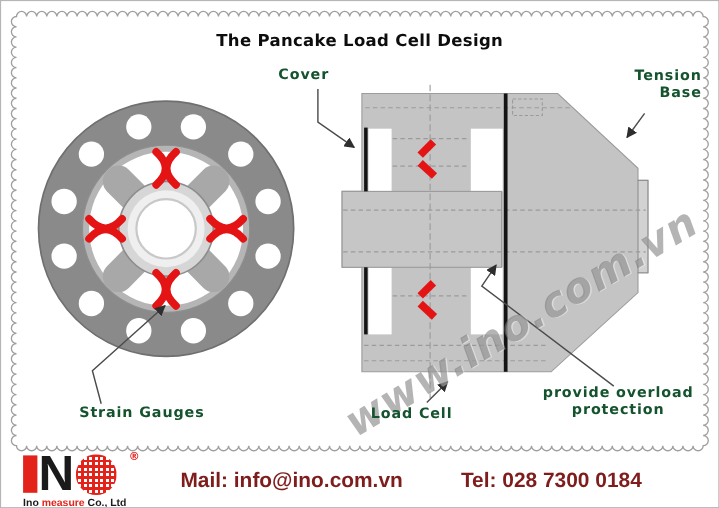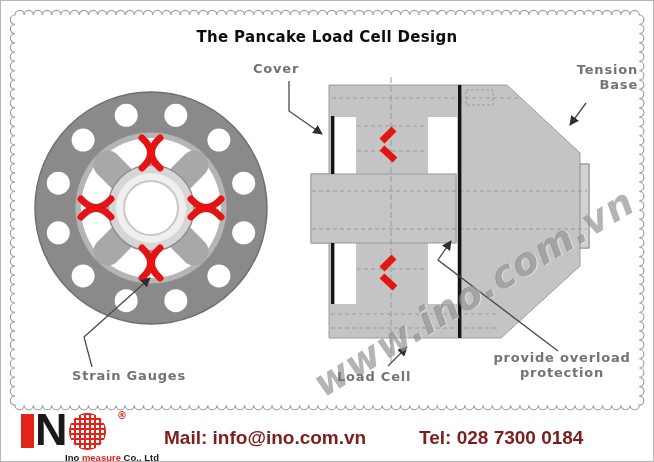--- a/index.html
+++ b/index.html
@@ -1,20 +1,20 @@
 <!DOCTYPE html>
 <html><head>
 <meta charset="utf-8">
 <style>
   html,body{margin:0;padding:0;background:#fff;}
   .page{position:relative;width:654px;height:462px;background:#ffffff;
         border:1px solid #b5b5b5;box-sizing:border-box;overflow:hidden;
         font-family:"DejaVu Sans",sans-serif;padding-left:25px;}
   svg{position:absolute;left:0;top:0;z-index:1;}
-  .lbl{position:absolute;z-index:10;color:#737373;font-size:13px;font-weight:600;
+  .lbl{position:absolute;z-index:10;color:#14532d;font-size:13px;font-weight:600;
        letter-spacing:0.8px;line-height:14.5px;white-space:nowrap;}
   .title{position:absolute;left:0;right:0;top:27px;text-align:center;z-index:10;
          font-size:15px;font-weight:bold;color:#0d0d0d;letter-spacing:0.3px;}
   .lbl-cover{left:252px;top:61px;}
   .lbl-tension{left:545px;top:62px;width:92px;text-align:right;white-space:normal;}
   .lbl-strain{left:27px;top:368px;margin-left:44px;}
   .lbl-loadcell{left:336px;top:369px;}
   .lbl-gap{left:477px;top:350px;width:168px;text-align:center;white-space:normal;}
   .watermark{position:absolute;left:293px;top:282px;width:318px;z-index:5;
              text-align:center;transform:rotate(-31deg);
@@ -27,21 +27,21 @@
   .logo-row{display:flex;align-items:flex-start;height:37px;}
   .logo-ibar{width:13px;height:34px;background:#e32219;margin-top:1px;}
   .logo-n{font-family:"Liberation Sans",sans-serif;font-weight:bold;color:#1a1a1a;
           font-size:45px;line-height:33px;margin-left:1px;letter-spacing:-1px;}
   .logo-o{width:37px;height:37px;border-radius:50%;margin-left:2px;
           background:
             repeating-linear-gradient(0deg,#e32219 0 2px,rgba(0,0,0,0) 2px 5px),
             repeating-linear-gradient(90deg,#e32219 0 2px,rgba(0,0,0,0) 2px 5px);}
   .logo-reg{position:absolute;left:96px;top:-3px;color:#e32219;font-size:10px;font-weight:bold;}
   .logo-tagline{font-size:9.5px;font-weight:bold;color:#1a1a1a;margin-top:2px;
-                font-family:"Liberation Sans",sans-serif;white-space:nowrap;margin-left:44px;}
+                font-family:"Liberation Sans",sans-serif;white-space:nowrap;}
   .logo-tagline .red{color:#e32219;}
   .contact{position:absolute;top:22px;font-family:"Liberation Sans",sans-serif;
            font-size:19px;font-weight:bold;color:#7f1d1d;white-space:nowrap;}
   .mail{left:163px;}
   .tel{left:418px;}
 </style>
 </head>
 <body>
 
 <div class="page">

